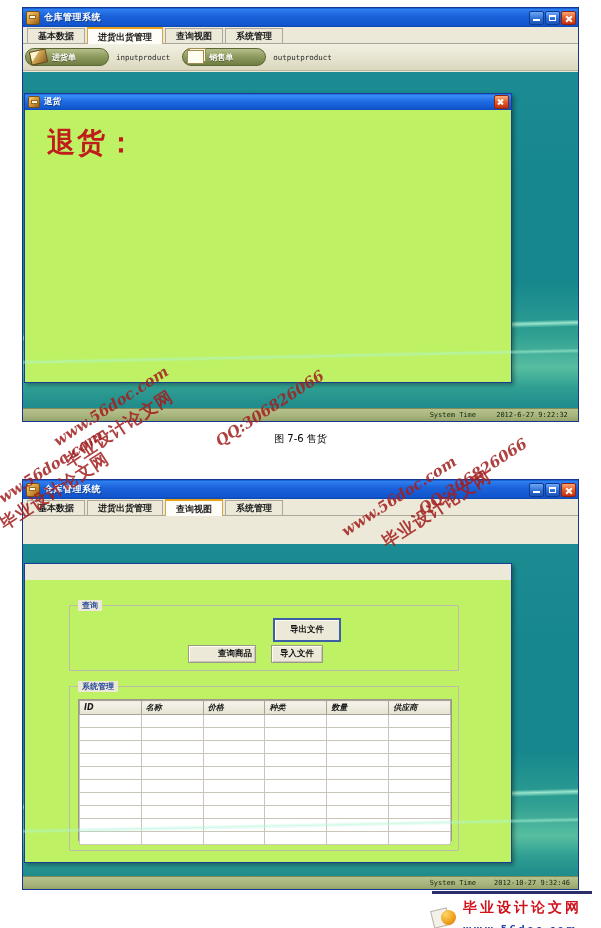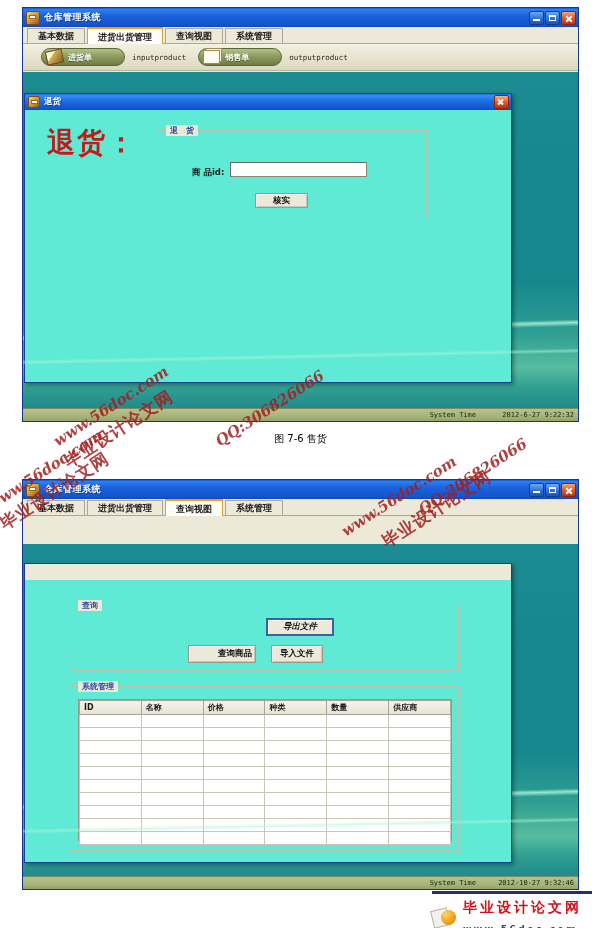--- a/index.html
+++ b/index.html
@@ -34,21 +34,21 @@
   
   .tabstrip{height:17px;background:#ece9d8;display:flex;align-items:flex-end;
       padding:2px 0 0 4px;box-sizing:border-box;border-bottom:1px solid #aca899;}
   .tab{height:15px;line-height:14px;padding:0 10px;font-size:9px;font-weight:bold;color:#1b1b1b;
       background:#ece9d8;border:1px solid #aca899;border-bottom:none;margin-right:2px;
       box-sizing:border-box;white-space:nowrap;}
   .tab.active{background:#fffdf7;border-color:#d0a63d #d0a63d #fffdf7;height:17px;line-height:16px;
       border-top:2px solid #e8a317;margin-bottom:-1px;}
 
   
-  .toolbar{height:27px;box-sizing:border-box;display:flex;align-items:center;padding-left:18px;
+  .toolbar{height:27px;box-sizing:border-box;display:flex;align-items:center;padding-left:2px;
       background:linear-gradient(to bottom,#f2f0e2 0%,#e7e4d0 50%,#dcd8bf 100%);
       border-bottom:1px solid #b9b49a;}
   .tbtn{height:18px;min-width:84px;border-radius:9px;display:flex;align-items:center;
       padding:0 8px 0 4px;box-sizing:border-box;
       background:linear-gradient(to bottom,#b7bf8a 0%,#93a064 40%,#6f7c42 100%);
       border:1px solid #5c6834;color:#ffffff;font-size:8px;font-weight:bold;
       text-shadow:0 1px 0 rgba(0,0,0,.4);white-space:nowrap;}
   .tbtn .glyph{width:15px;height:12px;margin-right:5px;flex:0 0 auto;position:relative;}
   .g-broom{background:linear-gradient(135deg,#fdf3d2 35%,#d6b05a 36%,#8b5f21);
       border:1px solid #6b4b1a;transform:rotate(-12deg);border-radius:1px;}
@@ -74,21 +74,21 @@
   .mdi{position:absolute;border:1px solid #1a3d96;box-sizing:border-box;background:#ece9d8;
        box-shadow:2px 2px 4px rgba(0,0,0,.35);}
   .mdi-title{height:16px;box-sizing:border-box;display:flex;align-items:center;padding:0 2px 0 3px;
        background:linear-gradient(to bottom,#1667dd 0%,#3b8cf6 10%,#1f6ce4 45%,#1157cd 90%,#0c49b6 100%);
        color:#fff;font-size:8.5px;font-weight:bold;}
   .mdi-title .mname{margin-left:4px;text-shadow:1px 1px 0 rgba(0,0,0,.35);}
   .mdi-close{width:13px;height:12px;border:1px solid #8d2409;border-radius:2px;position:relative;
        background:linear-gradient(to bottom,#f8b184,#e5632d 45%,#bf2e11);}
   .mdi-close:before,.mdi-close:after{content:"";position:absolute;left:2px;top:5px;width:7px;height:2px;background:#fff;}
   .mdi-close:before{transform:rotate(45deg);} .mdi-close:after{transform:rotate(-45deg);}
-  .mdi-body{position:absolute;left:0;right:0;top:16px;bottom:0;background:#5eead4;}
+  .mdi-body{position:absolute;left:0;right:0;top:16px;bottom:0;background:#bef264;}
 
   
   .grp{position:absolute;border:1px solid #bfbcaa;box-sizing:border-box;}
   .grp>.legend{position:absolute;top:-6px;left:8px;background:#ece9d8;padding:0 4px;
        font-size:8px;color:#2a4a9c;font-weight:bold;white-space:nowrap;}
 
   .fld-label{position:absolute;font-size:8.5px;font-weight:bold;color:#1a1a1a;white-space:nowrap;}
   .txtbox{position:absolute;box-sizing:border-box;background:#ffffff;
        border:1px solid #8a8575;border-top-color:#6f6a5b;border-left-color:#6f6a5b;}
   .txtbox.disabled{background:#e3e0d2;border-color:#b2ae9e;}
@@ -104,28 +104,28 @@
   .bigred{position:absolute;color:#c01c1c;font-weight:bold;
        font-family:"DejaVu Serif","Liberation Serif",serif;letter-spacing:2px;}
 
   
   .statusbar{position:absolute;left:0;right:0;bottom:0;height:13px;box-sizing:border-box;
        display:flex;align-items:center;justify-content:flex-end;
        background:linear-gradient(to bottom,#b7c18c,#a7b47c 60%,#93a469);
        border-top:1px solid #7f8c5a;font-family:"DejaVu Sans Mono","Liberation Mono",monospace;
        font-size:7px;color:#14240c;padding-right:4px;}
   .statusbar .lbl{margin-right:14px;}
-  .statusbar .val{min-width:84px;text-align:right;}
+  .statusbar .val{min-width:84px;text-align:center;}
 
   
   .tbl{position:absolute;border:1px solid #9b978a;box-sizing:border-box;background:#fff;
        border-collapse:collapse;}
   table.grid{border-collapse:collapse;width:100%;height:100%;table-layout:fixed;}
   table.grid th{background:linear-gradient(to bottom,#f6f4ea,#e6e3d3);border:1px solid #a9a598;
-       font-size:8px;font-weight:bold;color:#1a1a1a;height:13px;padding:0 0 0 4px;text-align:left;}
+       font-size:8px;font-weight:bold;color:#1a1a1a;height:13px;padding:0 0 0 4px;text-align:left;font-style:italic;}
   table.grid td{border:1px solid #c9c6b8;height:12px;background:#fff;padding:0;}
 
   
   .figcap{position:absolute;text-align:center;width:100%;font-size:10px;color:#000;}
 
   
   .wm{position:absolute;color:#a21f1f;font-weight:bold;white-space:nowrap;
       transform:rotate(-33deg);transform-origin:left bottom;opacity:.85;
       font-family:"DejaVu Sans","Liberation Sans",sans-serif;pointer-events:none;}
   .wm .cn{letter-spacing:1px;}
@@ -185,26 +185,20 @@
         <span class="app-icon" style="width:10px;height:10px;"></span>
         <span class="mname">退货</span>
         <span class="spacer"></span>
         <span class="mdi-close"></span>
       </div>
 
       <div class="mdi-body">
 
         <div class="bigred" style="left:22px;top:14px;font-size:28px;">退货：</div>
 
-        <div class="grp" style="left:132px;top:20px;width:270px;height:88px;">
-          <span class="legend">退　货</span>
-          <span class="fld-label" style="left:34px;top:36px;">商 品id:</span>
-          <div class="txtbox" style="left:72px;top:31px;width:137px;height:15px;"></div>
-          <div class="btn" style="left:97px;top:62px;width:53px;height:15px;">核实</div>
-        </div>
 
 
       </div>
     </div>
   </div>
 
   <div class="statusbar">
     <span class="lbl">System Time</span>
     <span class="val">2012-6-27 9:22:32</span>
   </div>
@@ -232,21 +226,21 @@
 
 
   <div class="desk" style="top:64px;bottom:13px;">
 
     <div class="mdi" style="left:1px;top:19px;width:488px;height:300px;">
 
       <div class="mdi-body">
 
         <div class="grp" style="left:44px;top:25px;width:390px;height:66px;">
           <span class="legend">查询</span>
-          <div class="btn focus" style="left:196px;top:12px;width:68px;height:18px;font-style:italic;">导出文件</div>
+          <div class="btn focus" style="left:203px;top:12px;width:68px;height:24px;">导出文件</div>
           <div class="btn" style="left:118px;top:39px;width:68px;height:18px;padding-left:26px;">查询商品</div>
           <div class="btn" style="left:201px;top:39px;width:52px;height:18px;">导入文件</div>
         </div>
 
         <div class="grp" style="left:44px;top:106px;width:390px;height:165px;">
           <span class="legend">系统管理</span>
           <div class="tbl" style="left:8px;top:12px;width:374px;height:142px;">
             <table class="grid">
               <thead>
                 <tr>

